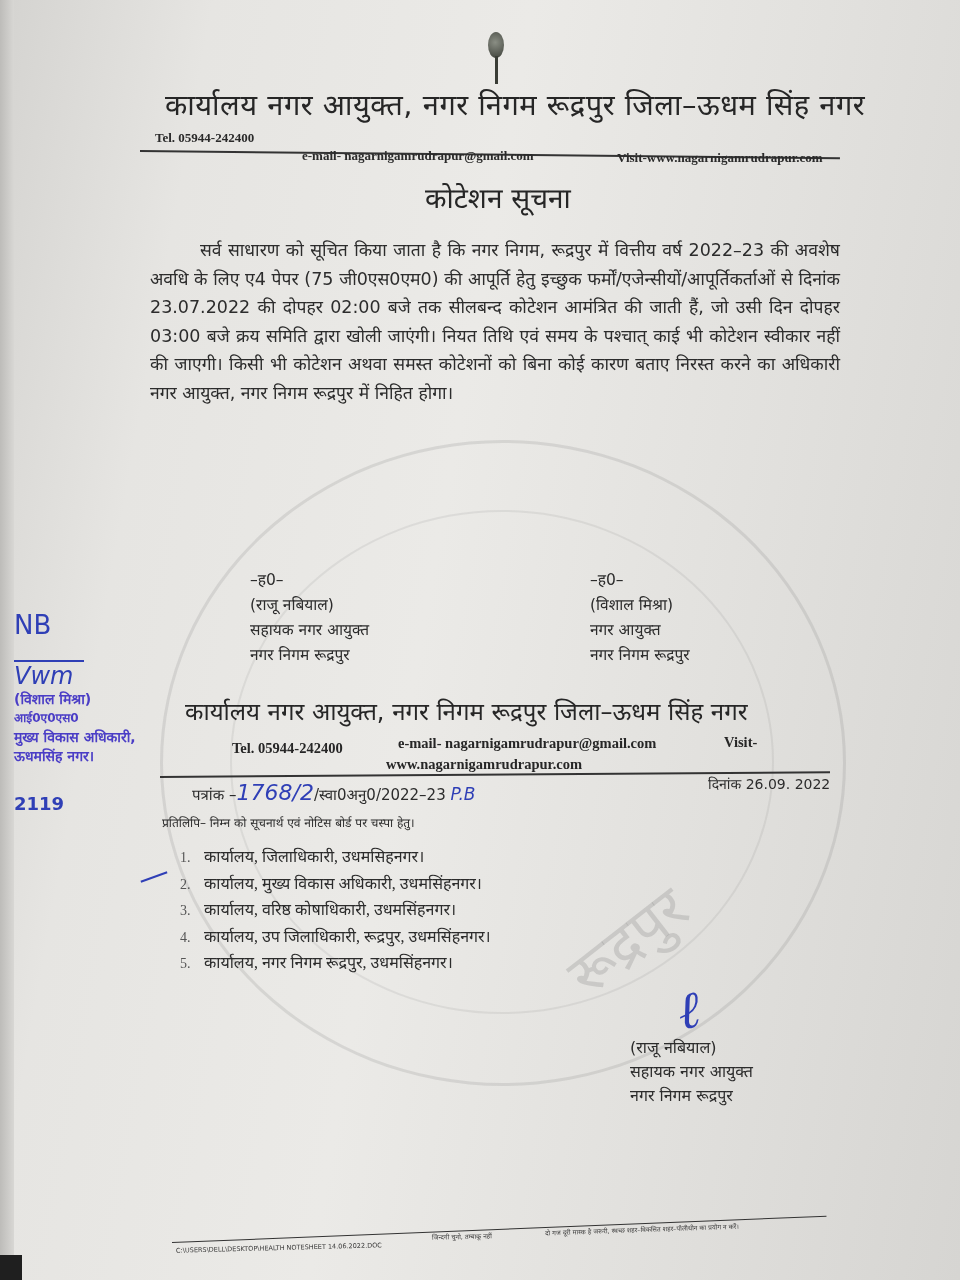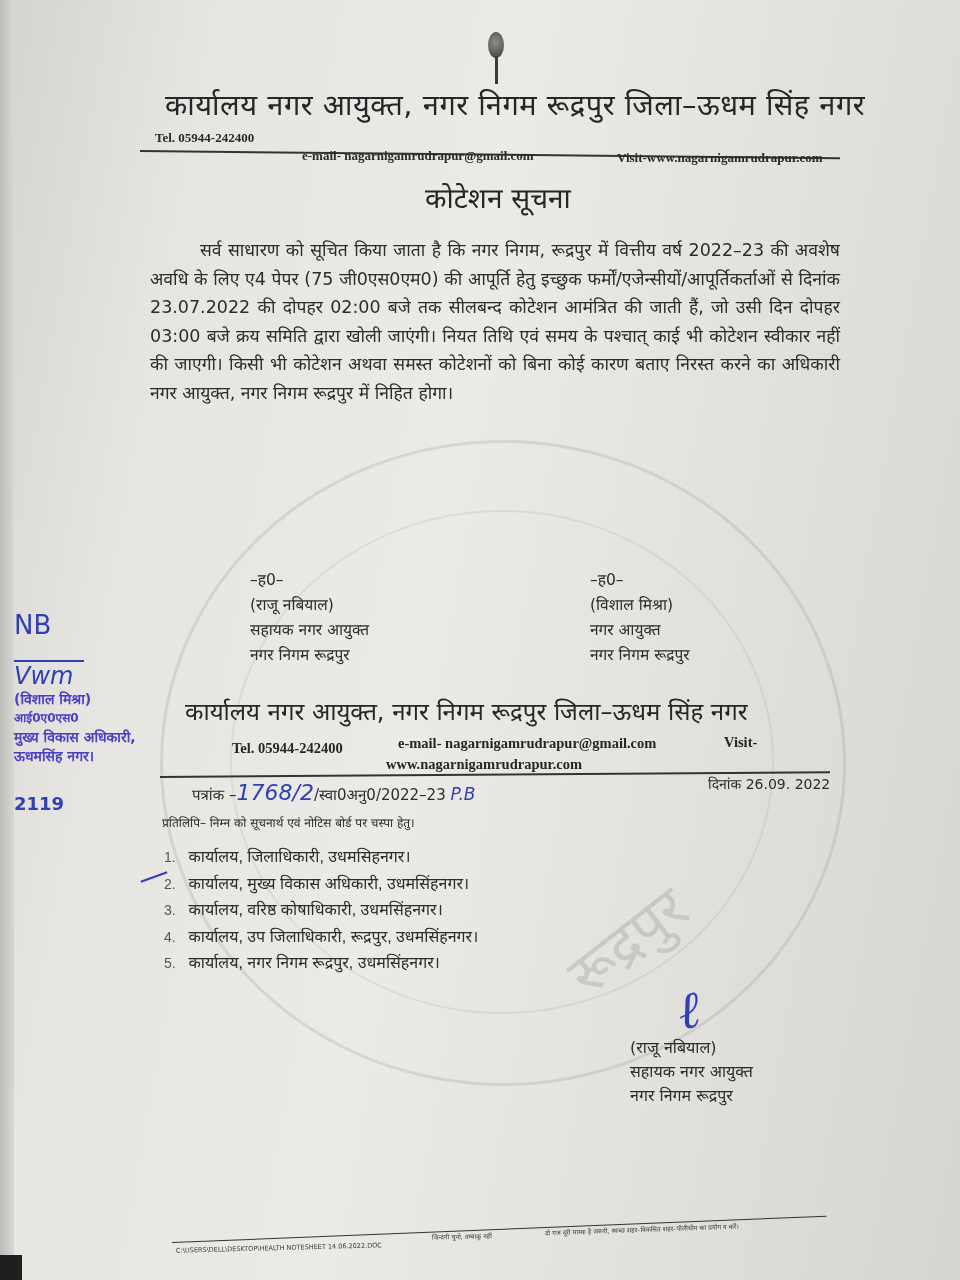--- a/index.html
+++ b/index.html
@@ -92,22 +92,22 @@
   .ref-hand { font-size: 22px; color: #2f3fb6; font-style: italic; }
   .ref-date {
     position: absolute; left: 708px; top: 774px; font-size: 14px; white-space: nowrap;
     font-family: "DejaVu Sans", sans-serif; color: #2c2c2c;
   }
   .cc-intro {
     position: absolute; left: 162px; top: 814px; font-size: 12px; white-space: nowrap;
     font-family: "DejaVu Sans", sans-serif; color: #2c2c2c;
   }
   .cc-list {
-    position: absolute; left: 164px; top: 844px; margin: 0; padding: 0; list-style: none;
-    font-family: Liberation Sans, sans-serif; font-size: 16px; line-height: 25.5px; color: #2c2c2c;
+    position: absolute; left: 180px; top: 844px; margin: 0; padding: 0; list-style: none;
+    font-family: Liberation Serif, serif; font-size: 16px; line-height: 25.5px; color: #2c2c2c;
   }
   .cc-list li { white-space: nowrap; }
   .cc-num { display: inline-block; width: 20px; color: #555; font-size: 14px; }
   .tick-mark { position: absolute; left: 140px; top: 876px; width: 28px; height: 2px; background: #2f3fb6; transform: rotate(-20deg); }
 
   .sign-scrawl {
     position: absolute; left: 678px; top: 980px; font-size: 52px; color: #2f3fb6;
     font-style: italic; font-family: "DejaVu Serif", serif; transform: rotate(-8deg);
   }
 

